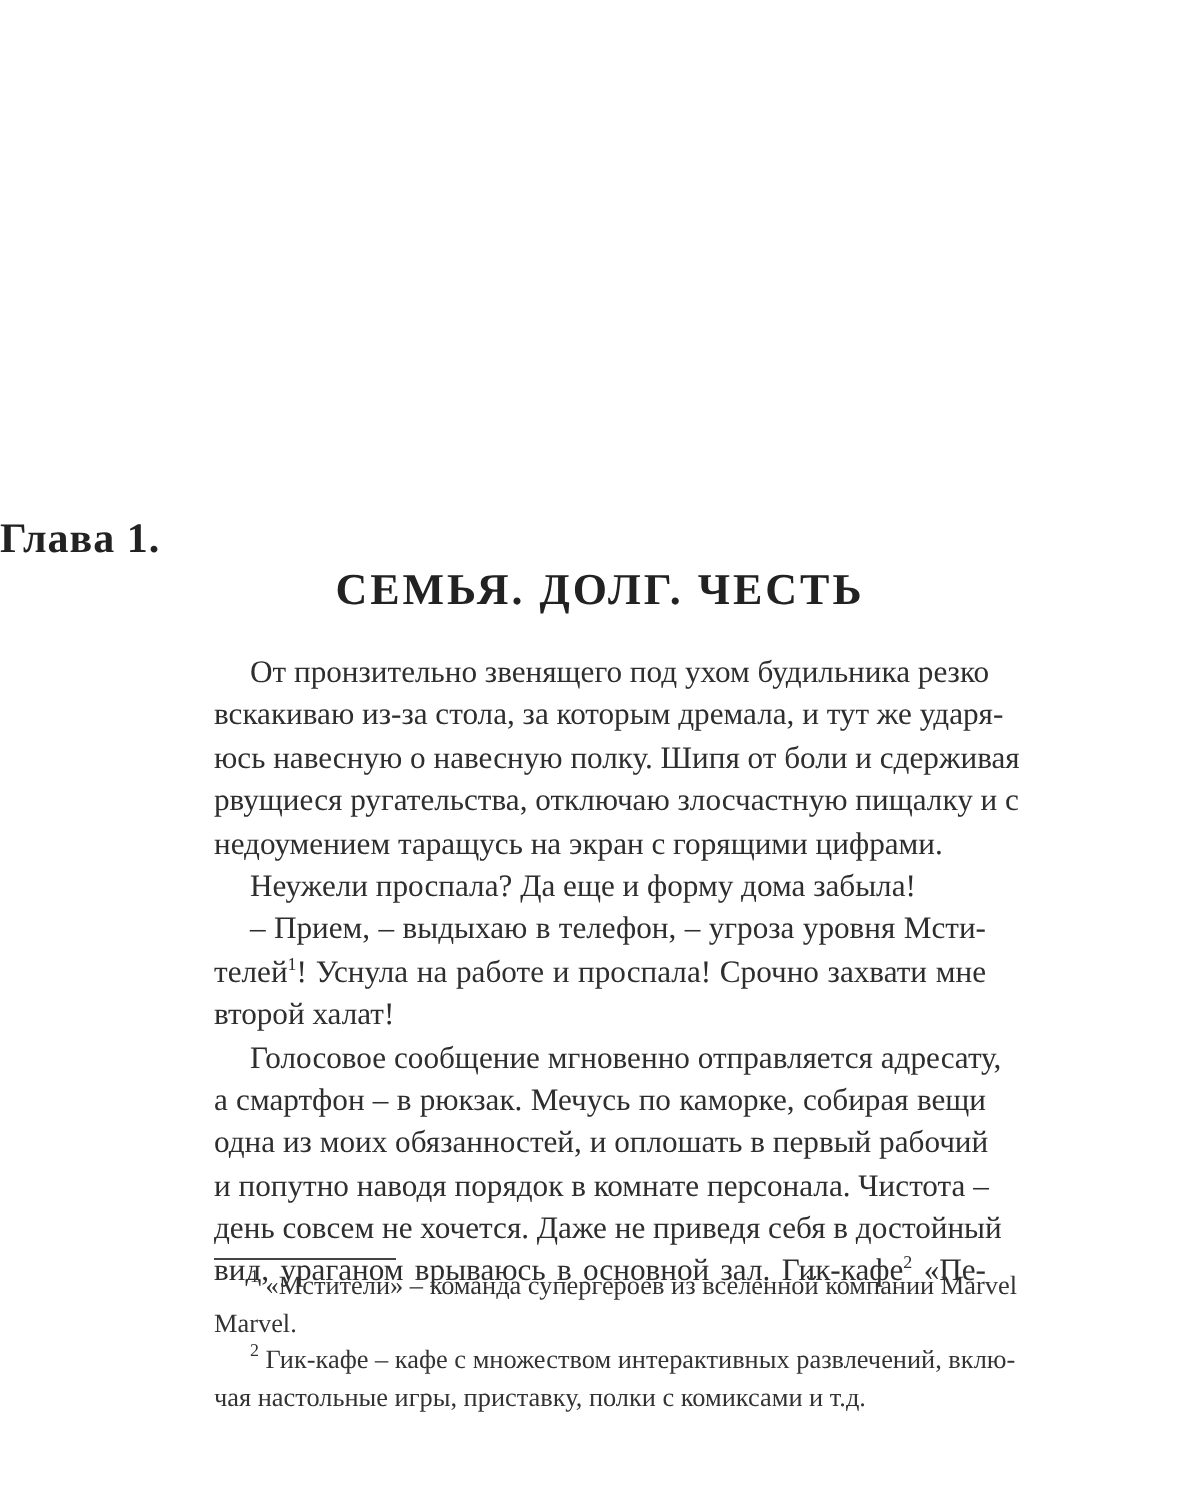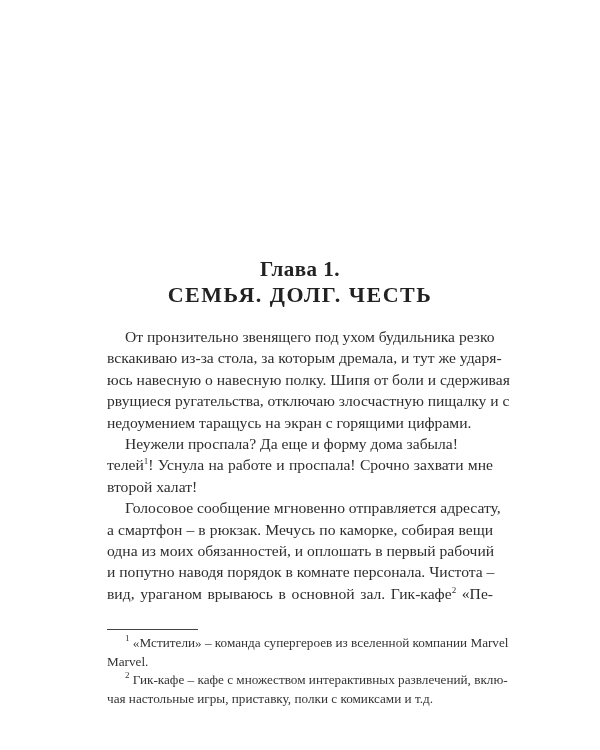--- a/index.html
+++ b/index.html
@@ -1,18 +1,18 @@
 <!DOCTYPE html>
 <html><head>
 <meta charset="utf-8">
 <style>
   html, body { margin: 0; padding: 0; background: #ffffff; }
   body { width: 600px; height: 750px; position: relative; overflow: hidden; font-family: "Liberation Serif", "DejaVu Serif", serif; color: #2e2e2e; }
   .page { position: absolute; left: 0; top: 0; width: 600px; height: 750px; background: #ffffff; }
-  .chapter-num { position: absolute; left: 0; width: 600px; top: 257px; text-align: center; font-size: 21px; font-weight: bold; color: #222; letter-spacing: 0.5px; }
+  .chapter-num { position: absolute; left: 0; width: 600px; top: 257px; font-size: 21px; font-weight: bold; color: #222; letter-spacing: 0.5px; }
   .chapter-title { position: absolute; left: 0; width: 600px; top: 282px; text-align: center; font-size: 22px; font-weight: bold; color: #222; letter-spacing: 1.5px; }
   .body { position: absolute; left: 107px; top: 326px; width: 386px; font-size: 15.6px; line-height: 21.4px; }
   .line { display: block; white-space: nowrap; text-align: justify; text-align-last: justify; height: 21.4px; }
   .line.indent { padding-left: 18px; }
   .line.last { text-align-last: left; }
   sup { font-size: 9px; line-height: 0; vertical-align: 6px; }
   .rule { position: absolute; left: 107px; top: 629px; width: 91px; height: 1px; background: #444; }
   .notes { position: absolute; left: 107px; top: 634px; width: 386px; font-size: 13.2px; line-height: 18.5px; color: #333; }
   .notes .line { height: 18.5px; }
   .notes .line.indent { padding-left: 18px; }
@@ -24,26 +24,28 @@
   <div class="chapter-num">Глава 1.</div>
   <div class="chapter-title">СЕМЬЯ. ДОЛГ. ЧЕСТЬ</div>
 
   <div class="body">
     <span class="line indent">От пронзительно звенящего под ухом будильника резко</span>
     <span class="line">вскакиваю из-за стола, за которым дремала, и тут же ударя-</span>
     <span class="line">юсь навесную о навесную полку. Шипя от боли и сдерживая</span>
     <span class="line">рвущиеся ругательства, отключаю злосчастную пищалку и с</span>
     <span class="line last">недоумением таращусь на экран с горящими цифрами.</span>
     <span class="line indent last">Неужели проспала? Да еще и форму дома забыла!</span>
+    <span class="line indent">– Прием, – выдыхаю в телефон, – угроза уровня Мсти-</span>
     <span class="line"><span>телей</span><sup>1</sup><span>! Уснула на работе и проспала! Срочно захвати мне</span></span>
     <span class="line last">второй халат!</span>
     <span class="line indent">Голосовое сообщение мгновенно отправляется адресату,</span>
     <span class="line">а смартфон – в рюкзак. Мечусь по каморке, собирая вещи</span>
     <span class="line">одна из моих обязанностей, и оплошать в первый рабочий</span>
     <span class="line">и попутно наводя порядок в комнате персонала. Чистота –</span>
+    <span class="line">день совсем не хочется. Даже не приведя себя в достойный</span>
     <span class="line"><span>вид, ураганом врываюсь в основной зал. Гик-кафе</span><sup>2</sup><span> «Пе-</span></span>
   </div>
 
   <div class="rule"></div>
 
   <div class="notes">
     <span class="line indent"><sup>1</sup> <span>«Мстители» – команда супергероев из вселенной компании Marvel</span></span>
     <span class="line last">Marvel.</span>
     <span class="line indent"><sup>2</sup> <span>Гик-кафе – кафе с множеством интерактивных развлечений, вклю-</span></span>
     <span class="line last">чая настольные игры, приставку, полки с комиксами и т.д.</span>

